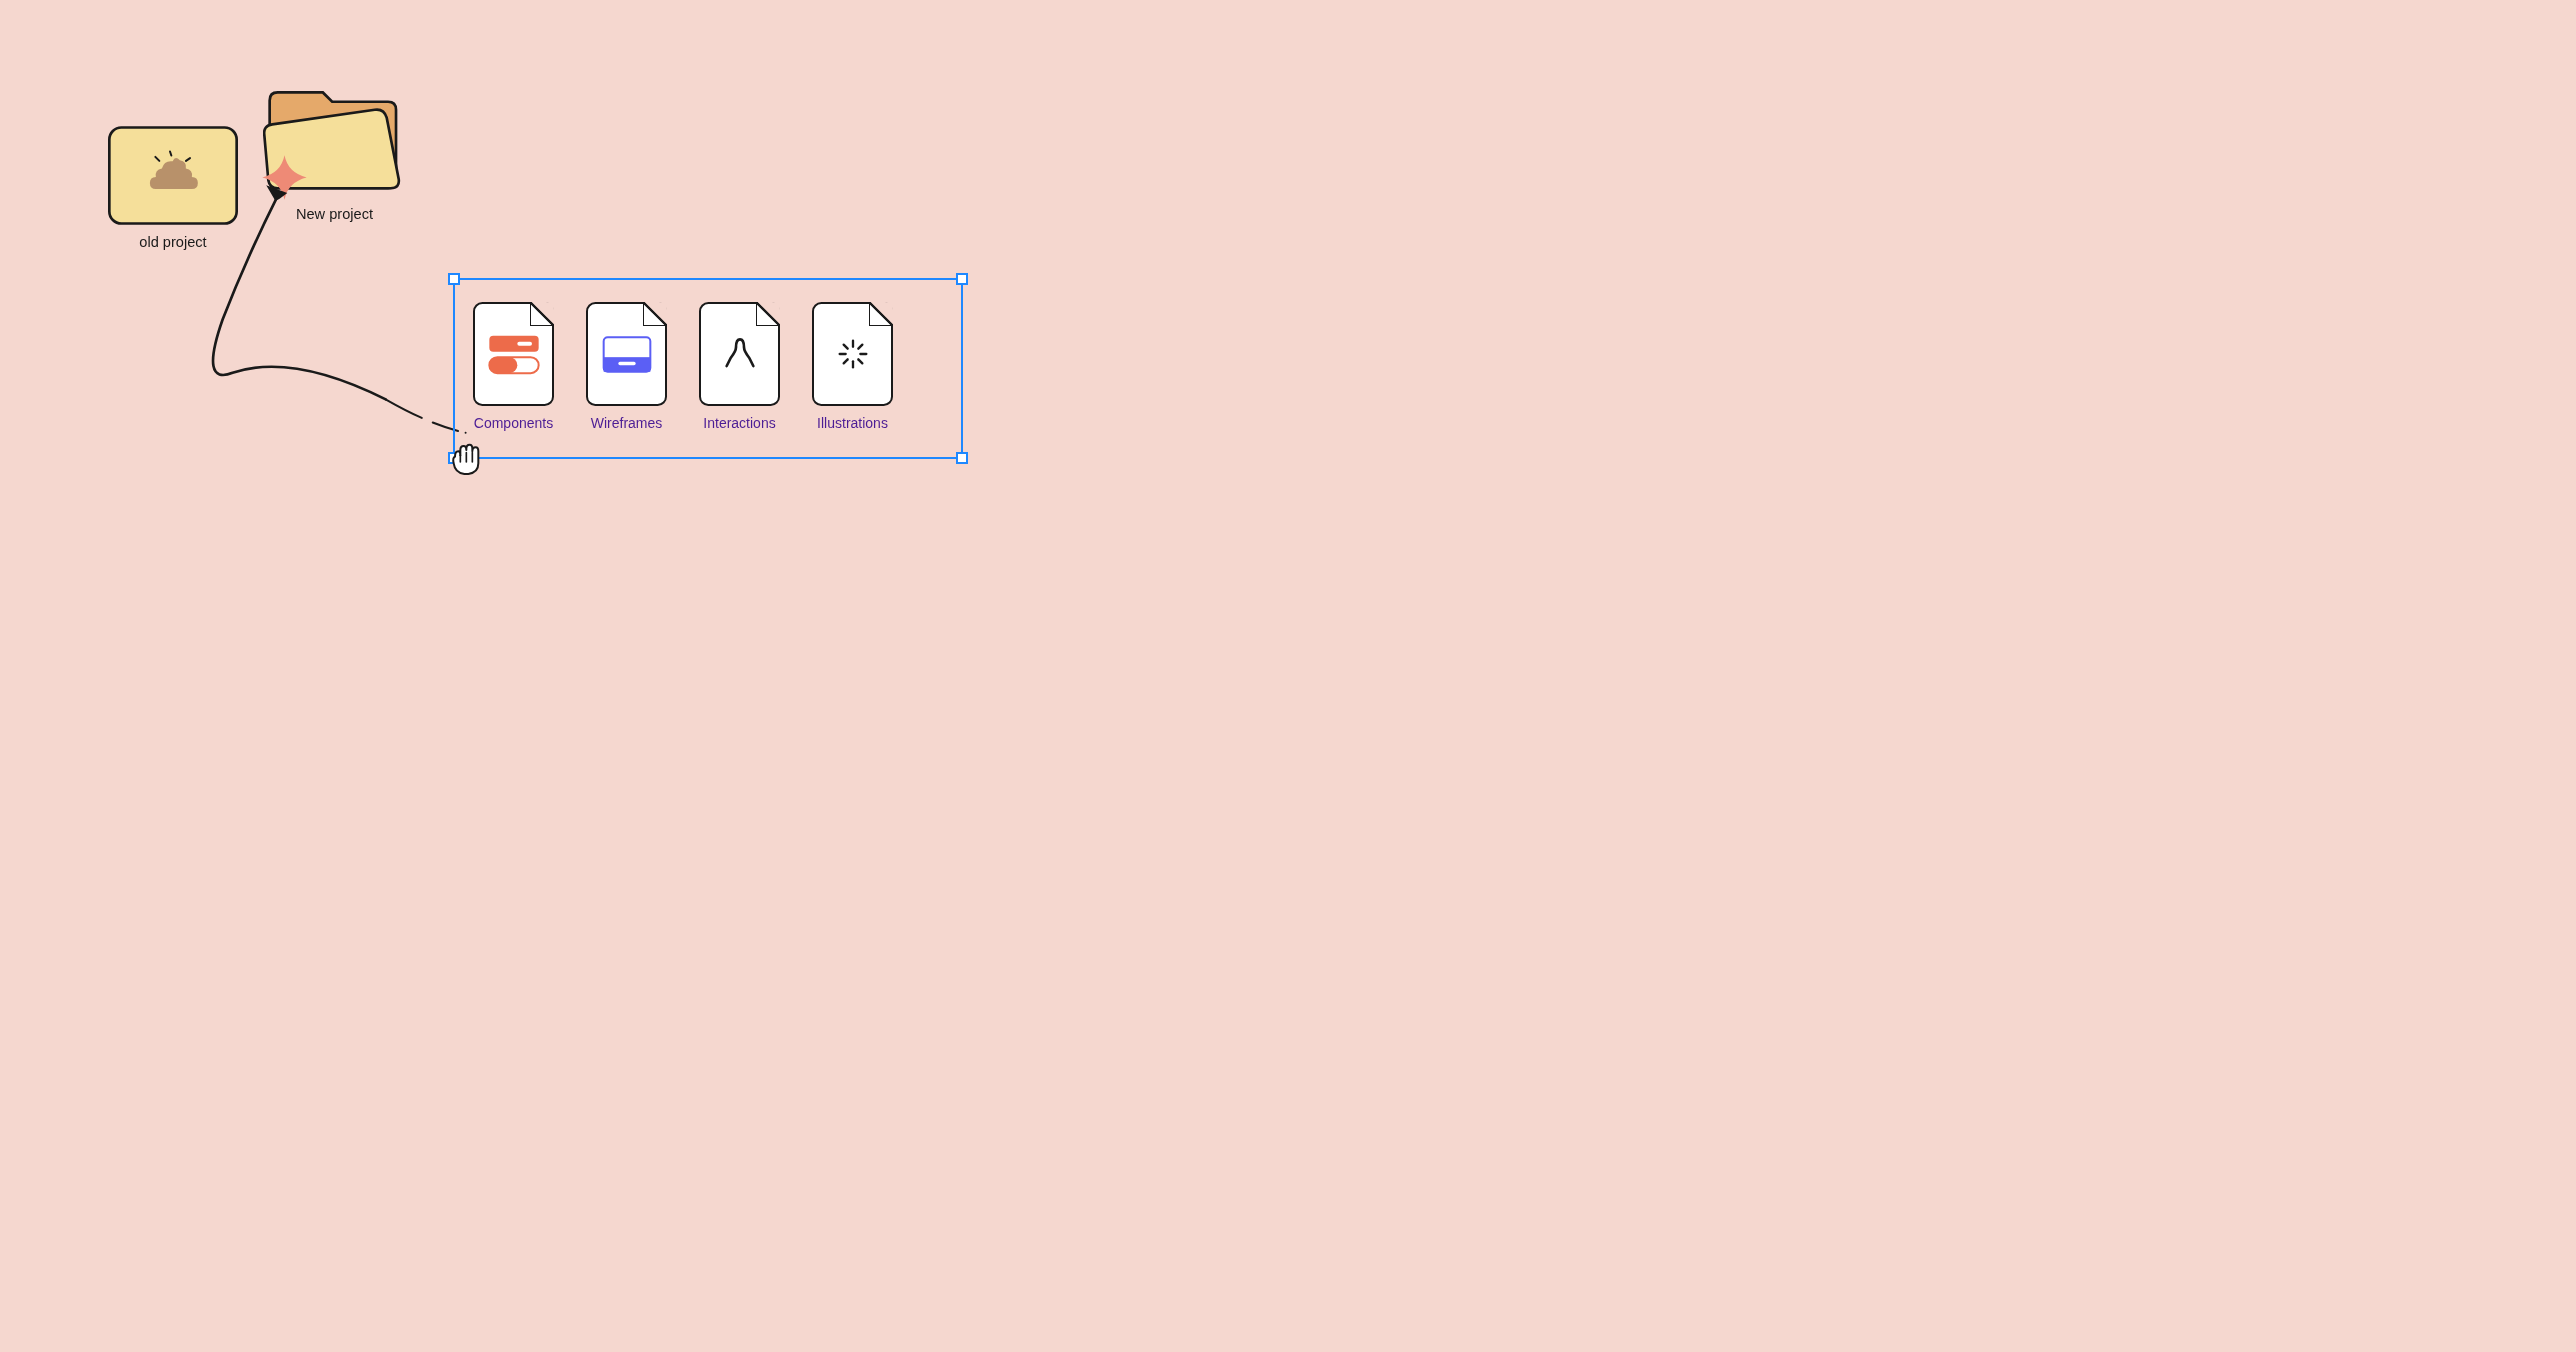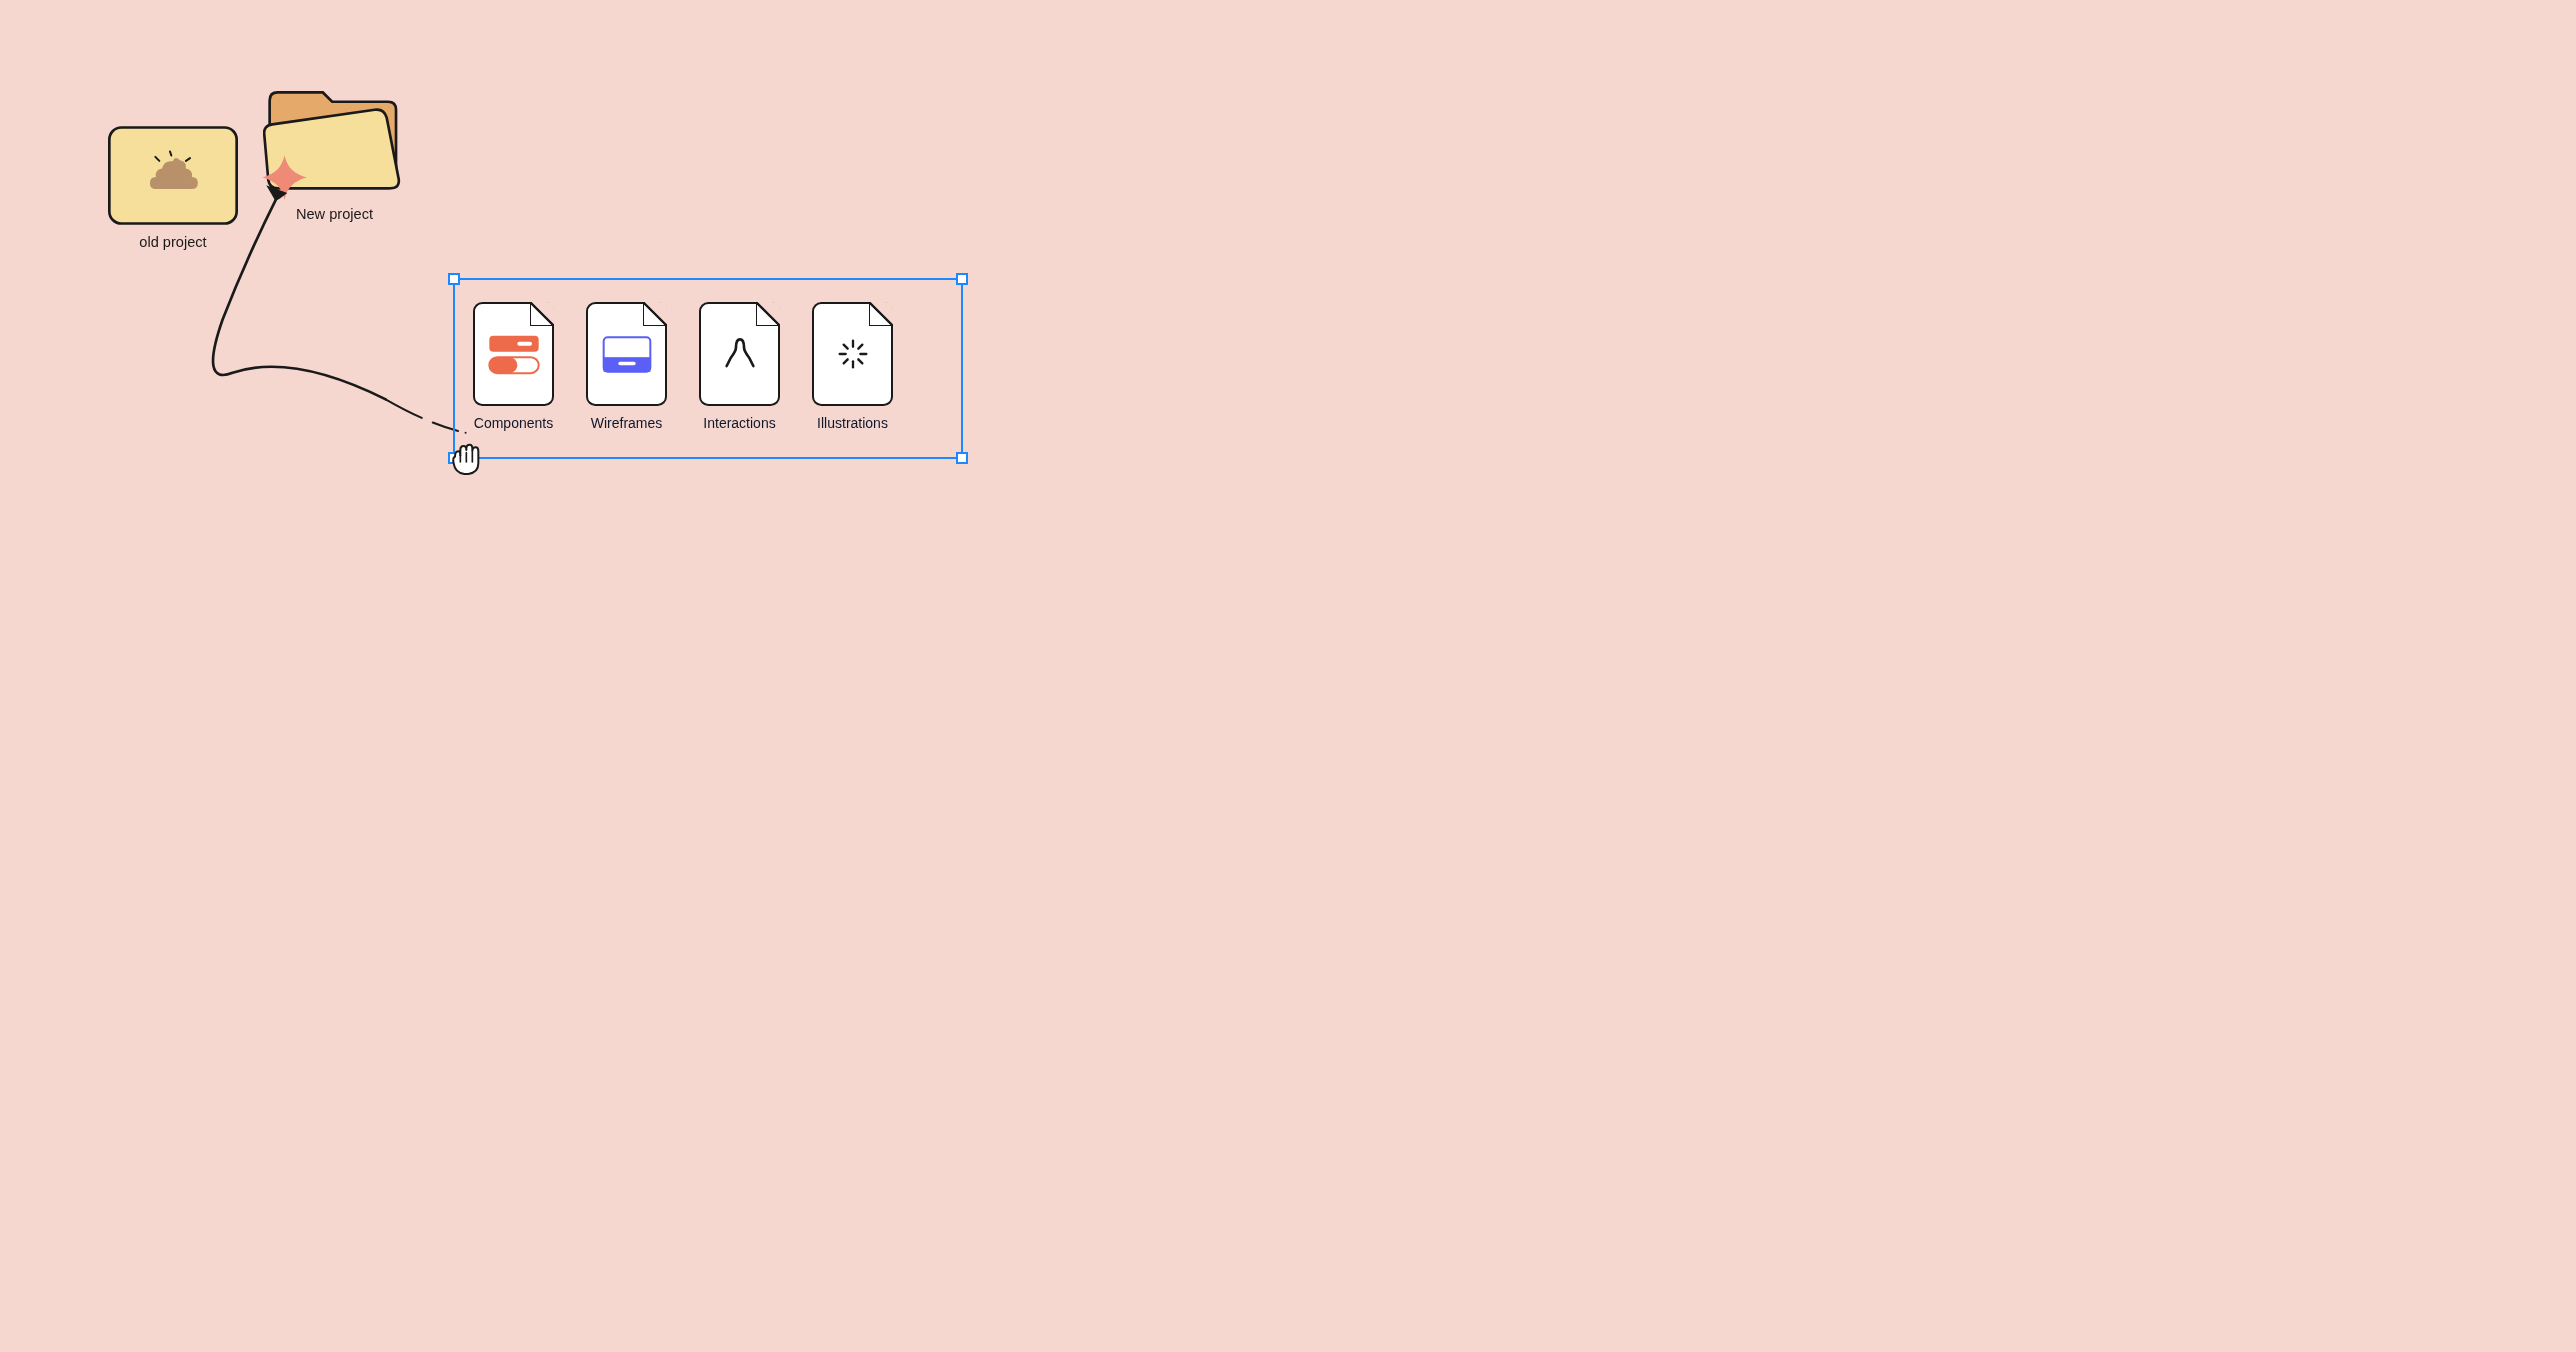--- a/index.html
+++ b/index.html
@@ -39,21 +39,21 @@
     gap: 32px;
   }
   .file-item {
     display: flex;
     flex-direction: column;
     align-items: center;
     gap: 9.3px;
   }
   .file-label {
     font-size: 14px;
-    color: #0f172a;
+    color: #4c1d95;
     text-align: right;
   }
   .file-card {
     width: 81px;
     height: 104px;
     background: #fff;
     border: 2px solid #1a1a1a;
     border-radius: 9.3px;
     position: relative;
     display: flex;

